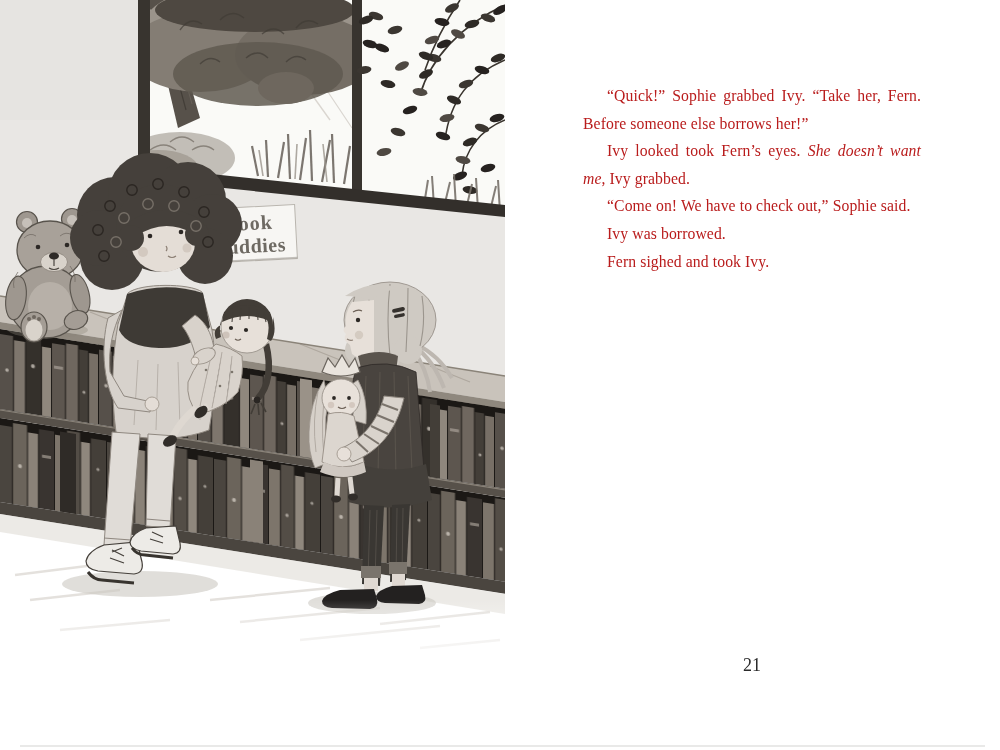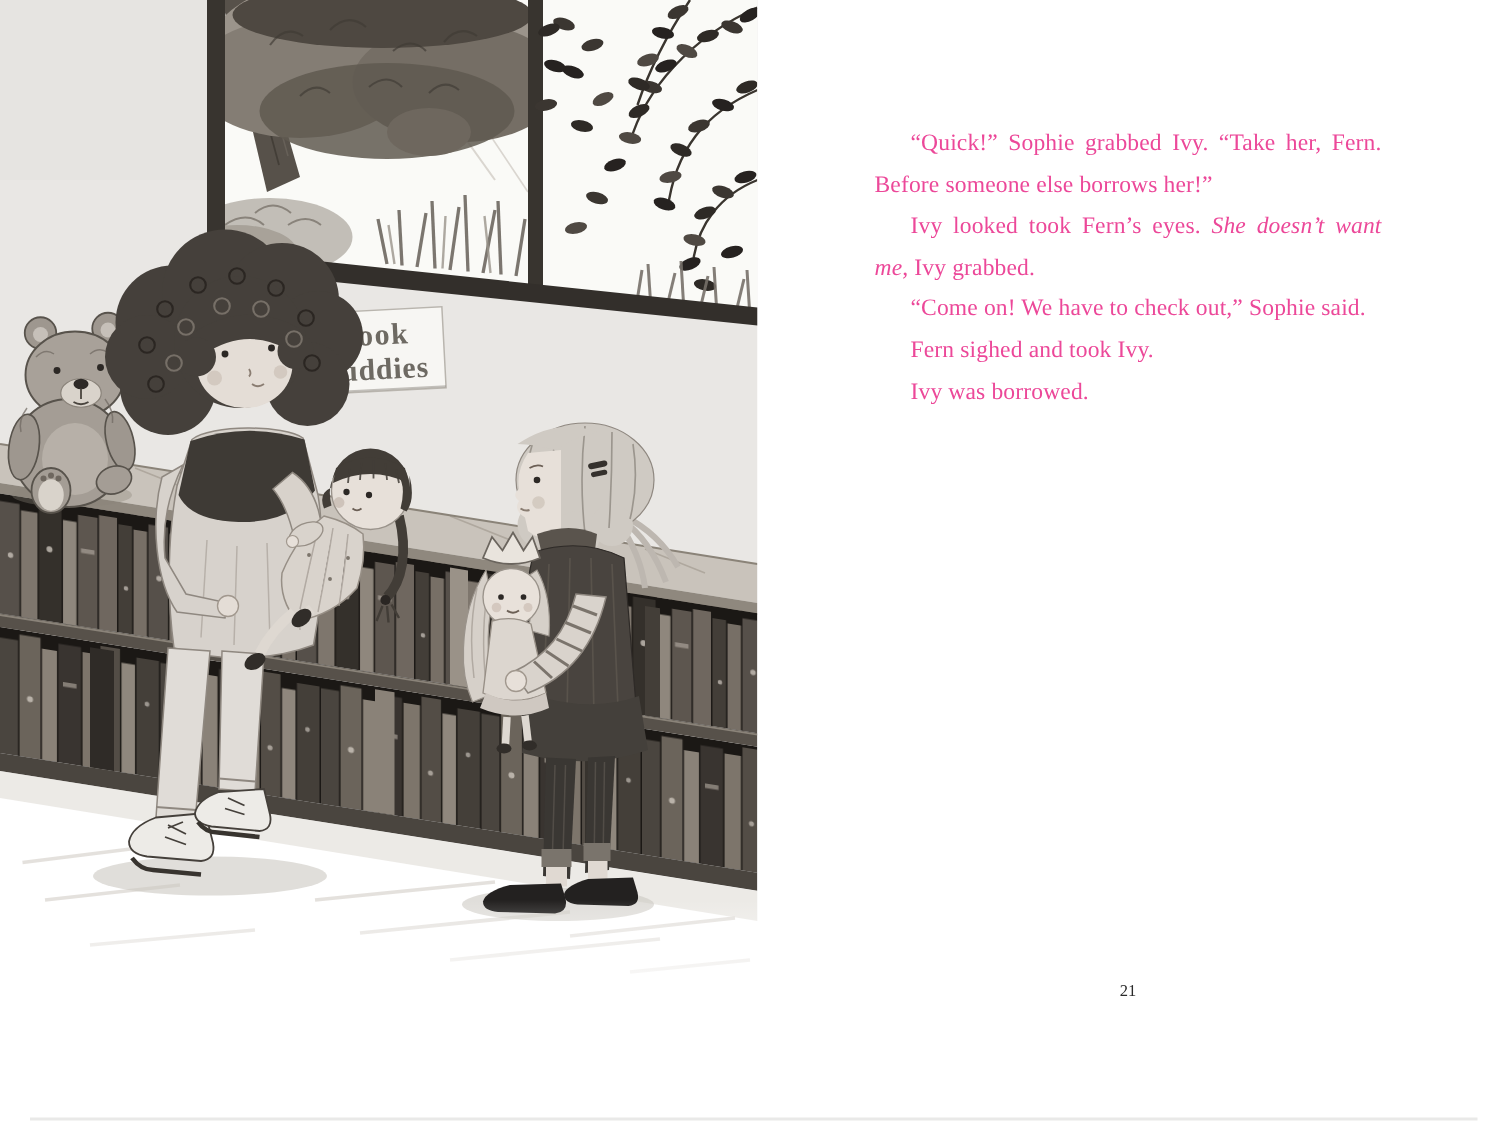--- a/index.html
+++ b/index.html
@@ -1,26 +1,26 @@
 <!DOCTYPE html>
 <html><head>
 <meta charset="utf-8">
 <style>
   html,body{margin:0;padding:0;background:#ffffff;}
   #page{position:relative;width:1000px;height:750px;background:#ffffff;overflow:hidden;
         font-family:"Liberation Serif","DejaVu Serif",serif;}
   #illustration{position:absolute;left:0;top:0;width:505px;height:750px;}
   #right-page{position:absolute;left:505px;top:0;width:495px;height:750px;}
   .story{position:absolute;left:78px;top:82px;width:338px;
-         font-size:15.7px;line-height:27.6px;color:#ec4899;
+         font-size:15.7px;line-height:27.6px;color:#b91c1c;
          text-align:justify;letter-spacing:0.1px;}
   .story p{margin:0;text-indent:24px;}
   .story .ital{font-style:italic;}
   .folio{position:absolute;left:78px;top:655px;width:338px;text-align:center;
-         font-size:11px;color:#2a2a2a;}
+         font-size:18px;color:#2a2a2a;}
   #bottom-edge{position:absolute;left:20px;right:15px;top:745px;height:2px;
                background:#e9e9e8;}
   svg text{font-family:"Liberation Serif","DejaVu Serif",serif;}
 </style>
 </head>
 <body>
 
 <div id="page">
 
   <svg id="illustration" viewBox="0 0 505 750" xmlns="http://www.w3.org/2000/svg">
@@ -432,20 +432,20 @@
 
     <rect x="0" y="600" width="505" height="150" fill="url(#floorfade)"></rect>
     <rect x="0" y="660" width="505" height="90" fill="#ffffff"></rect>
   </svg>
 
   <div id="right-page">
     <div class="story">
       <p><span>“Quick!” Sophie grabbed Ivy. “Take her, Fern. Before someone else borrows her!”</span></p>
       <p><span>Ivy looked took Fern’s eyes. </span><span class="ital">She doesn’t want me</span><span>, Ivy grabbed.</span></p>
       <p><span>“Come on! We have to check out,” Sophie said.</span></p>
+      <p><span>Ivy was borrowed.</span></p>
       <p><span>Fern sighed and took Ivy.</span></p>
-      <p><span>Ivy was borrowed.</span></p>
     </div>
     <div class="folio">21</div>
   </div>
 
   <div id="bottom-edge"></div>
 </div>
 
 </body></html>

